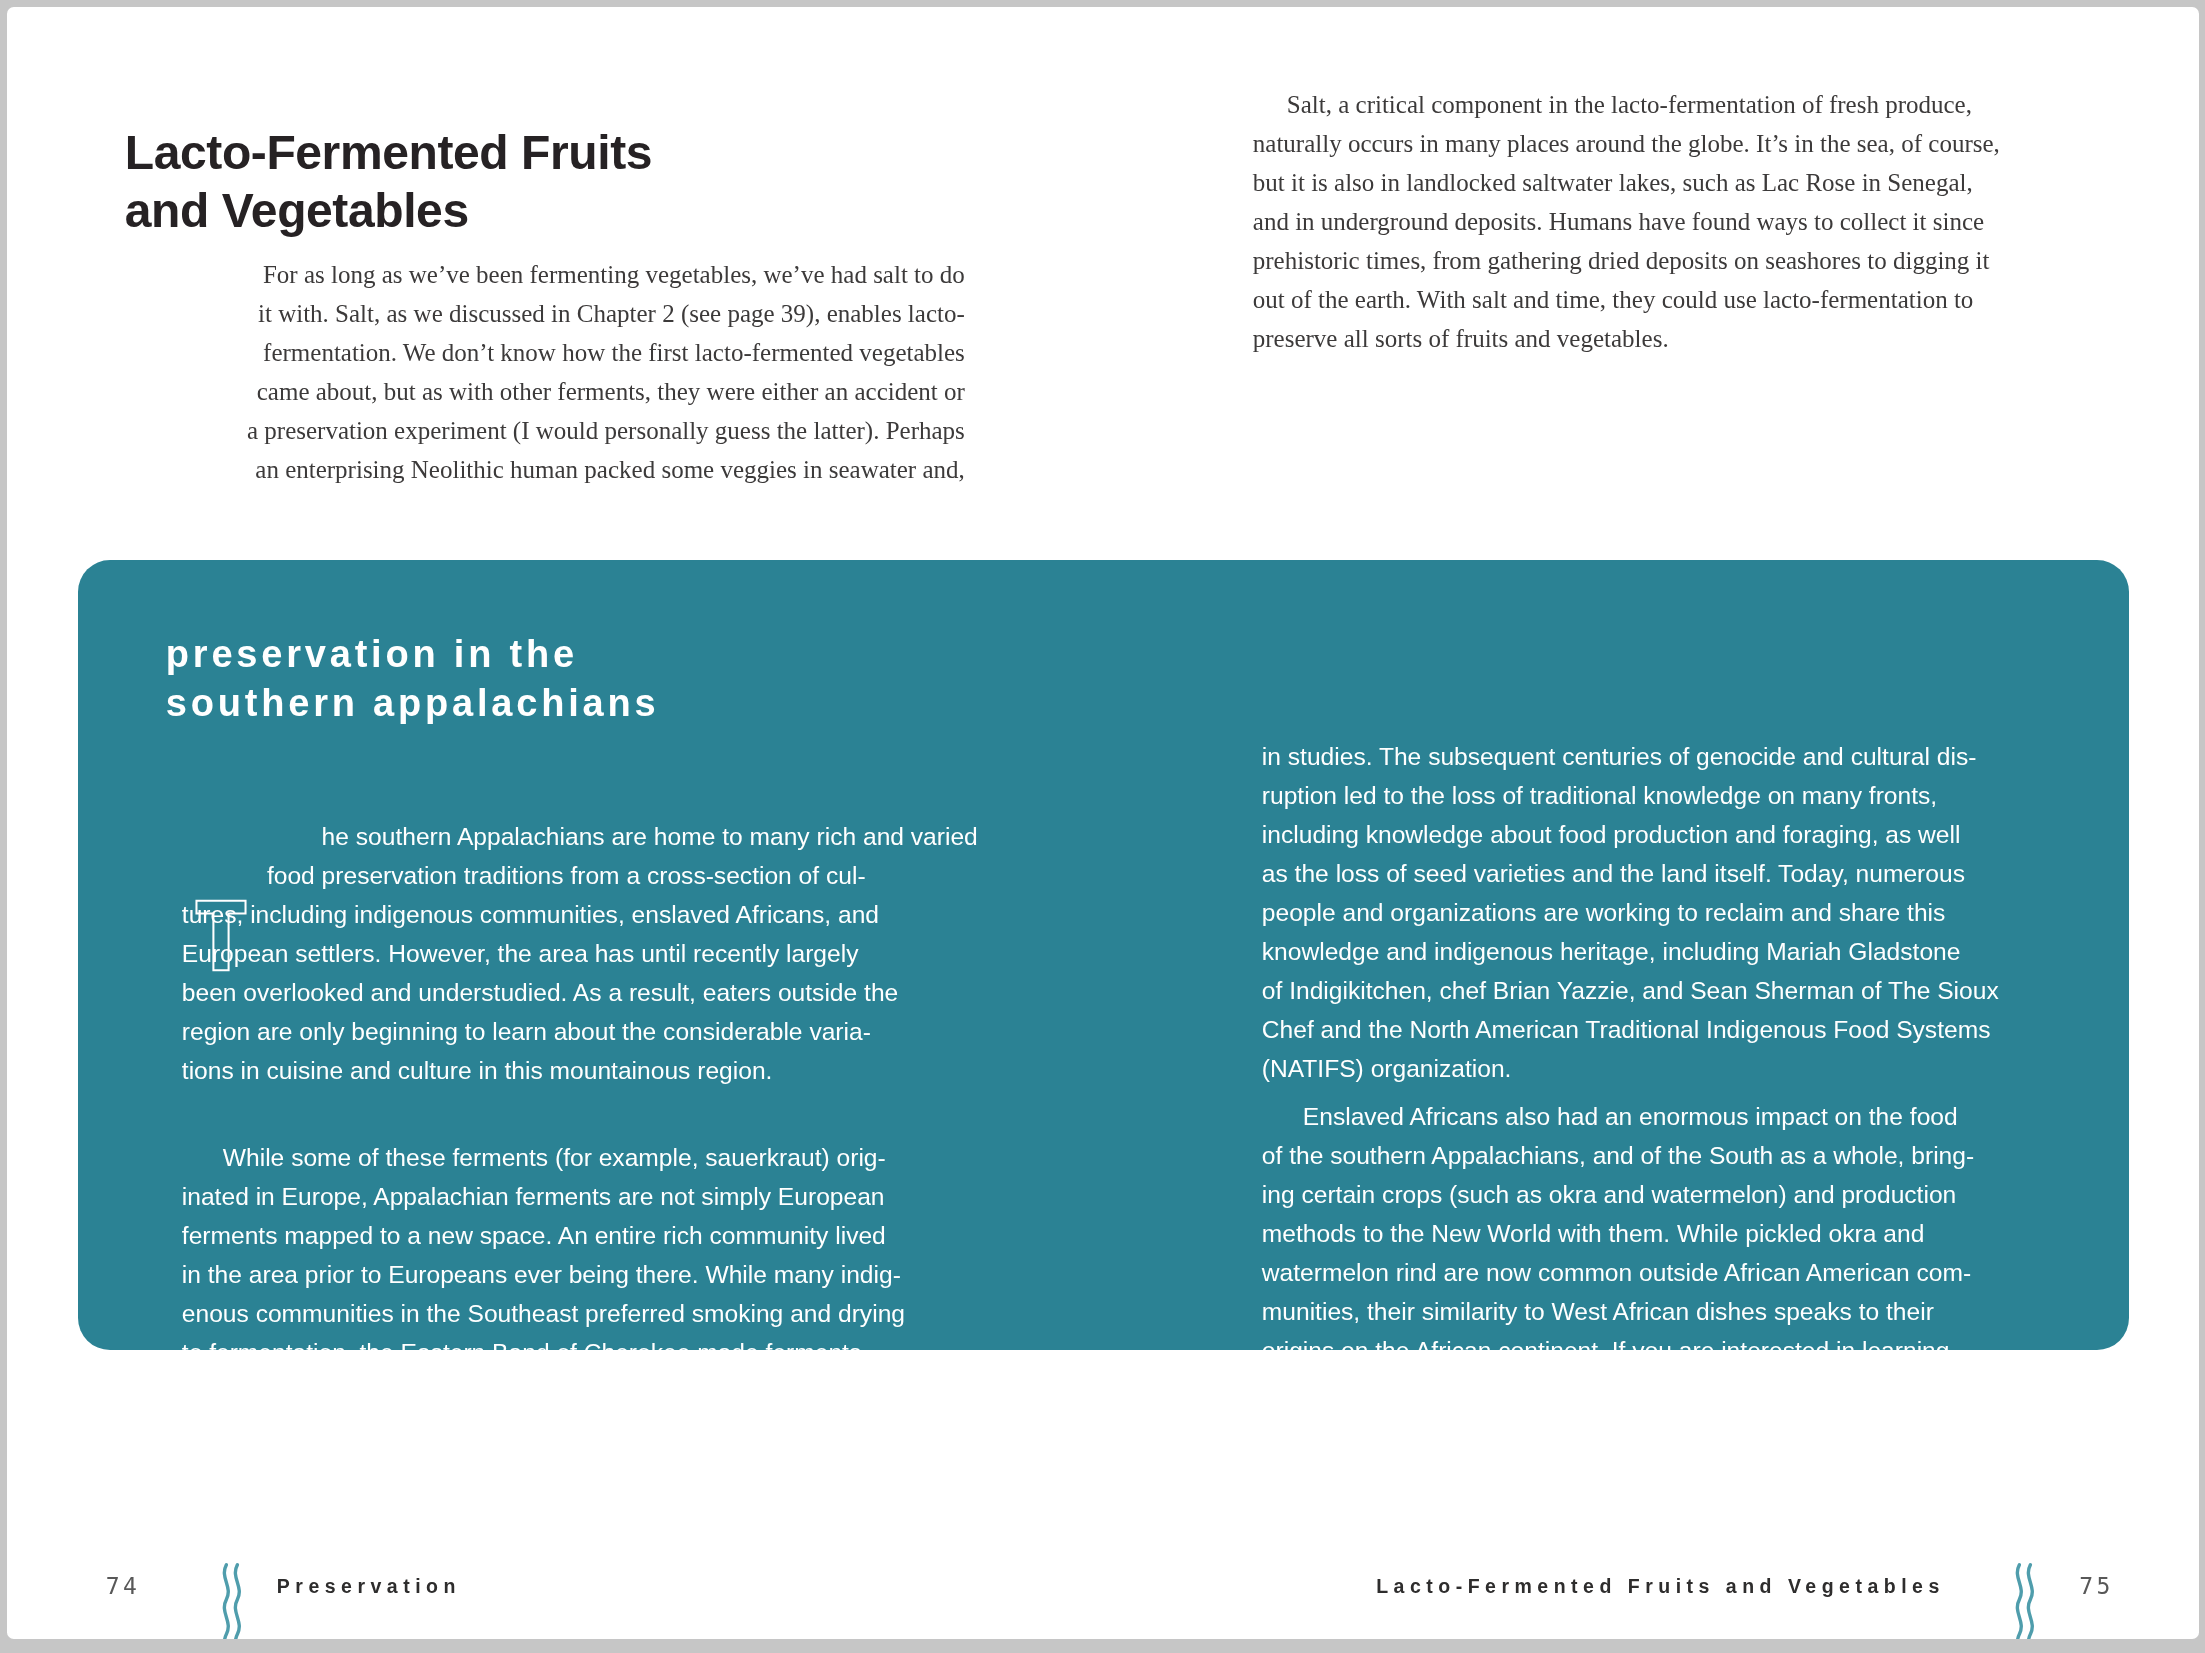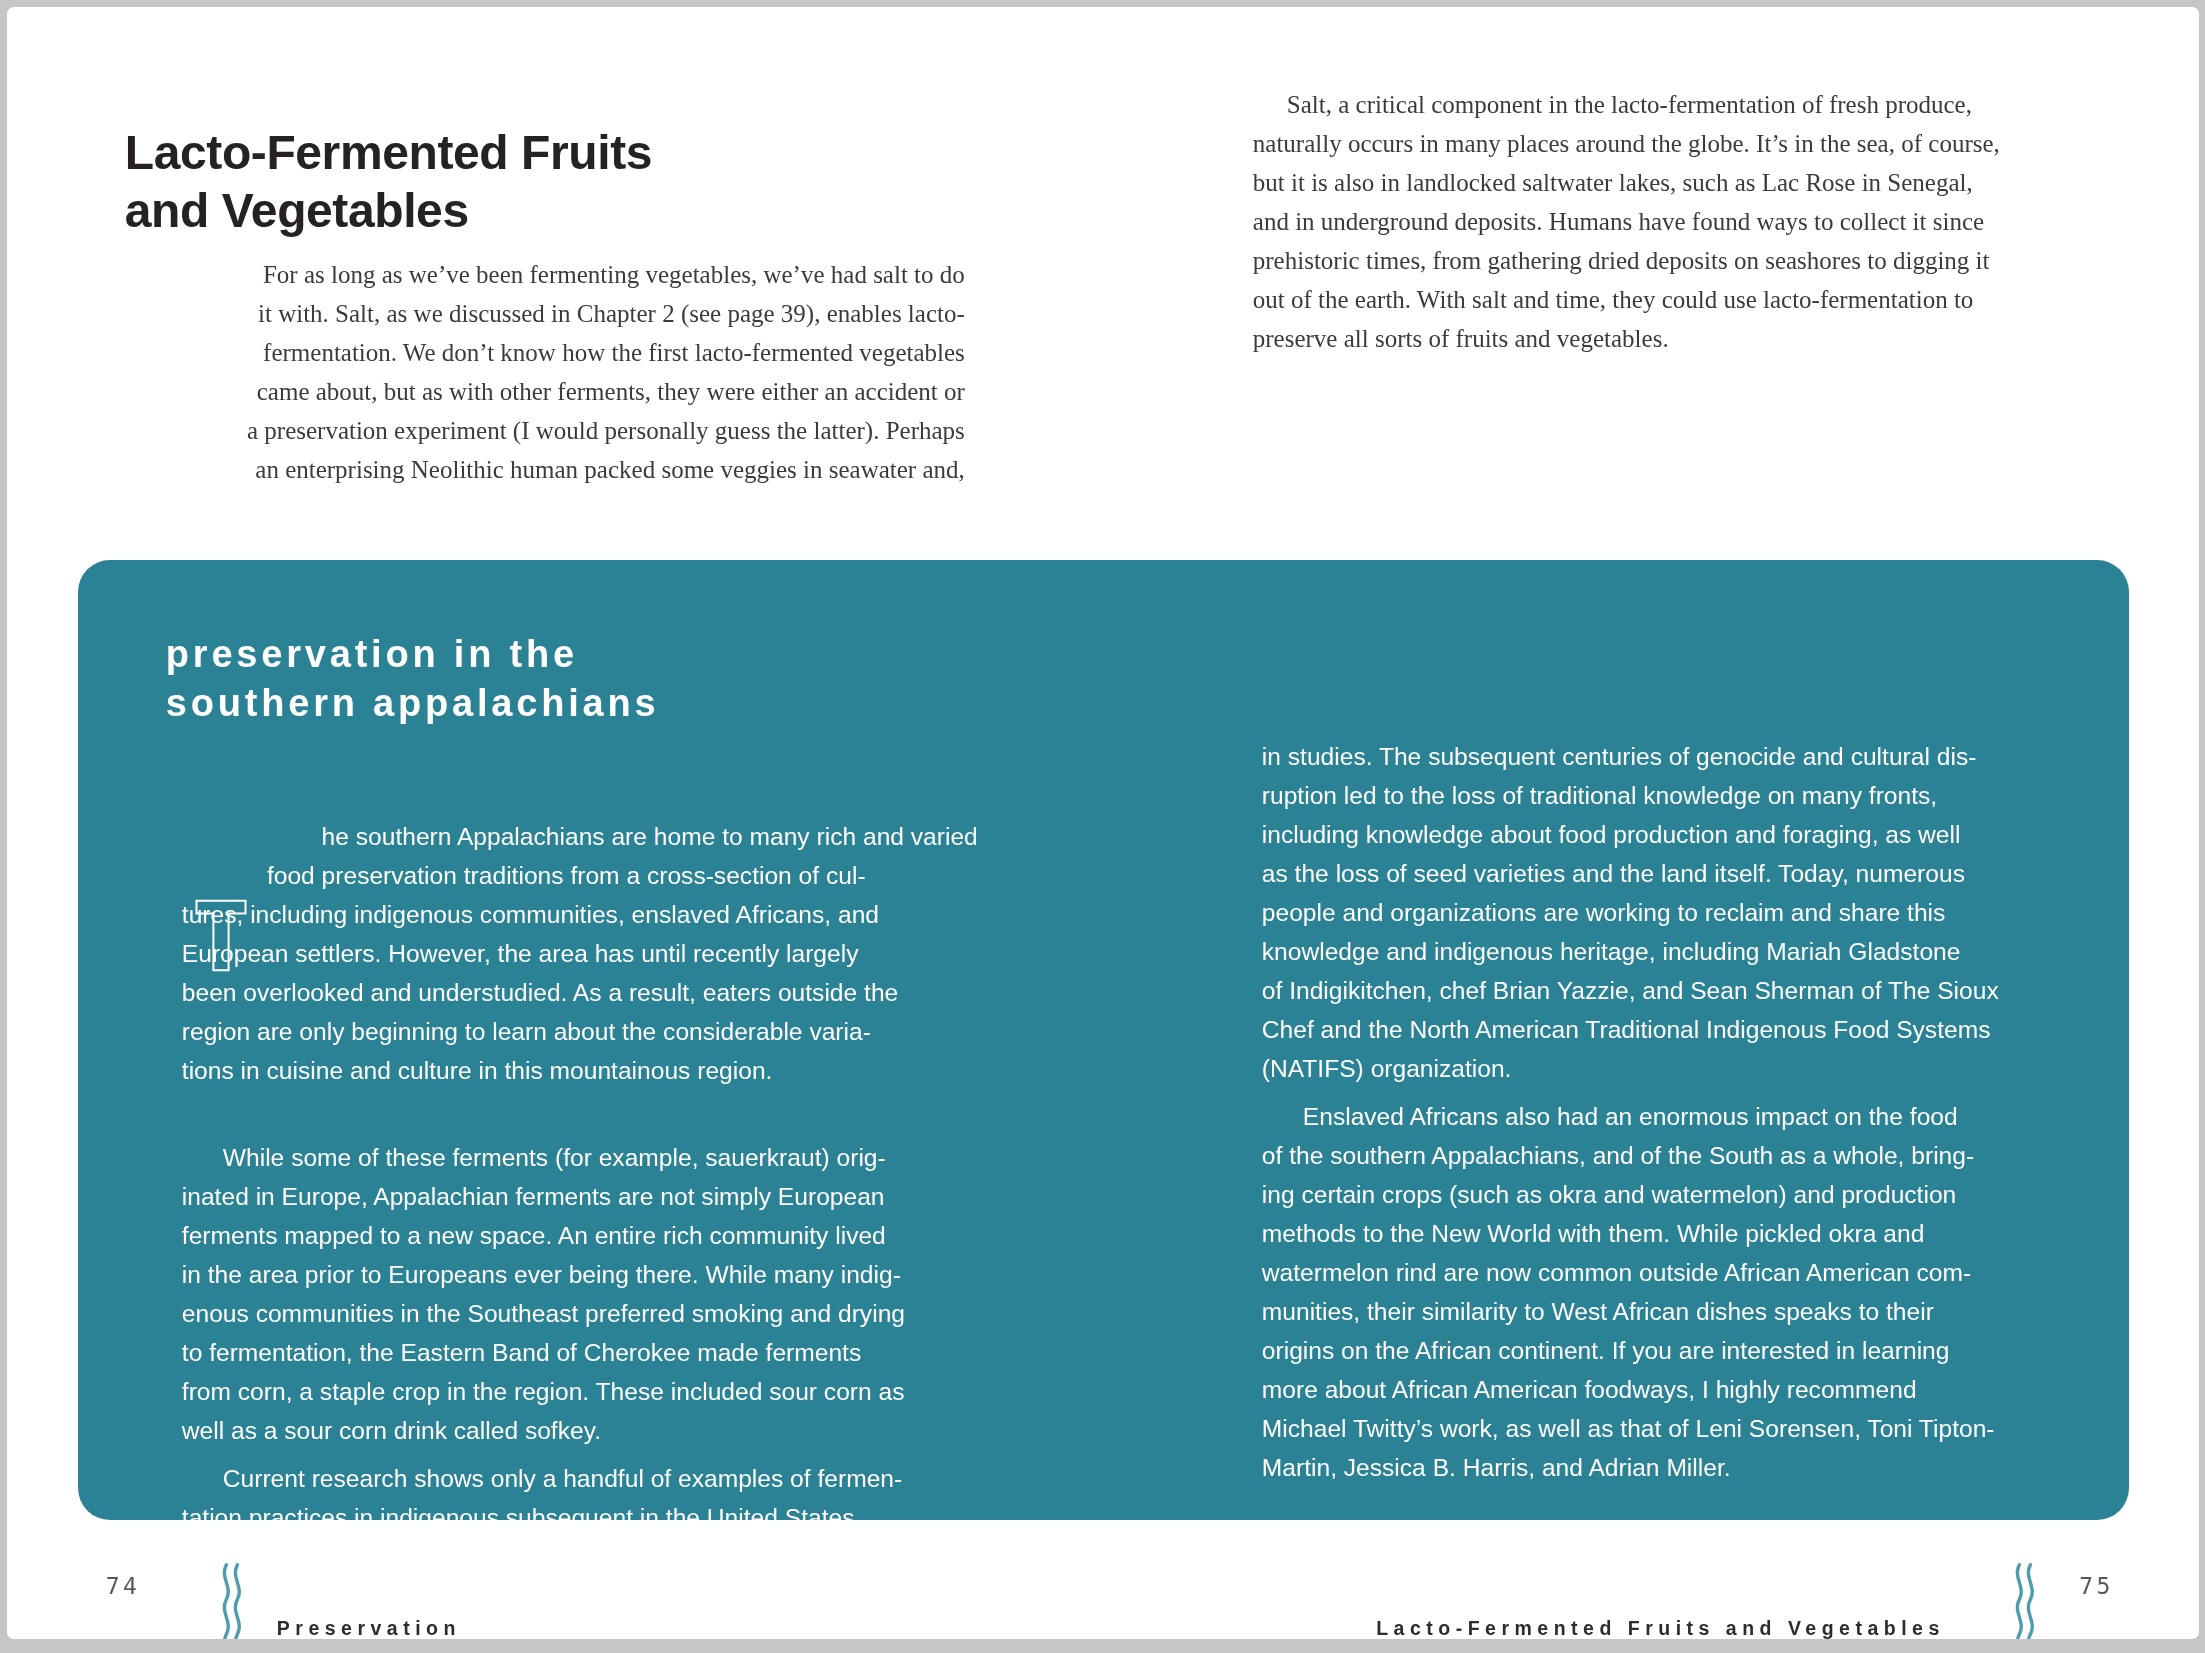--- a/index.html
+++ b/index.html
@@ -56,21 +56,21 @@
     top: 78px;
     width: 857px;
   }
   .serif-p.indent { text-indent: 34px; }
   
   .callout {
     position: absolute;
     left: 71px;
     top: 553px;
     width: 2051px;
-    height: 960px;
+    height: 790px;
     background: #2b8294;
     border-radius: 32px;
   }
   .callout-title {
     position: absolute;
     left: 88px;
     top: 39px;
     font-family: "Liberation Sans", sans-serif;
     font-weight: 700;
     font-size: 38px;
@@ -120,21 +120,20 @@
   .folio-right { right: 85px; }
   .running-foot {
     position: absolute;
     top: 1568px;
     font-family: "Liberation Sans", sans-serif;
     font-weight: 600;
     font-size: 19.5px;
     letter-spacing: 5.5px;
     color: #2e2d2d;
     white-space: pre;
-    margin-top: 42px;
   }
   .foot-left  { left: 270px; }
   .foot-right { right: 254px; }
   .wave {
     position: absolute;
     top: 1556px;
     width: 30.5px;
     height: 102px;
   }
   .wave-left  { left: 210px; }

